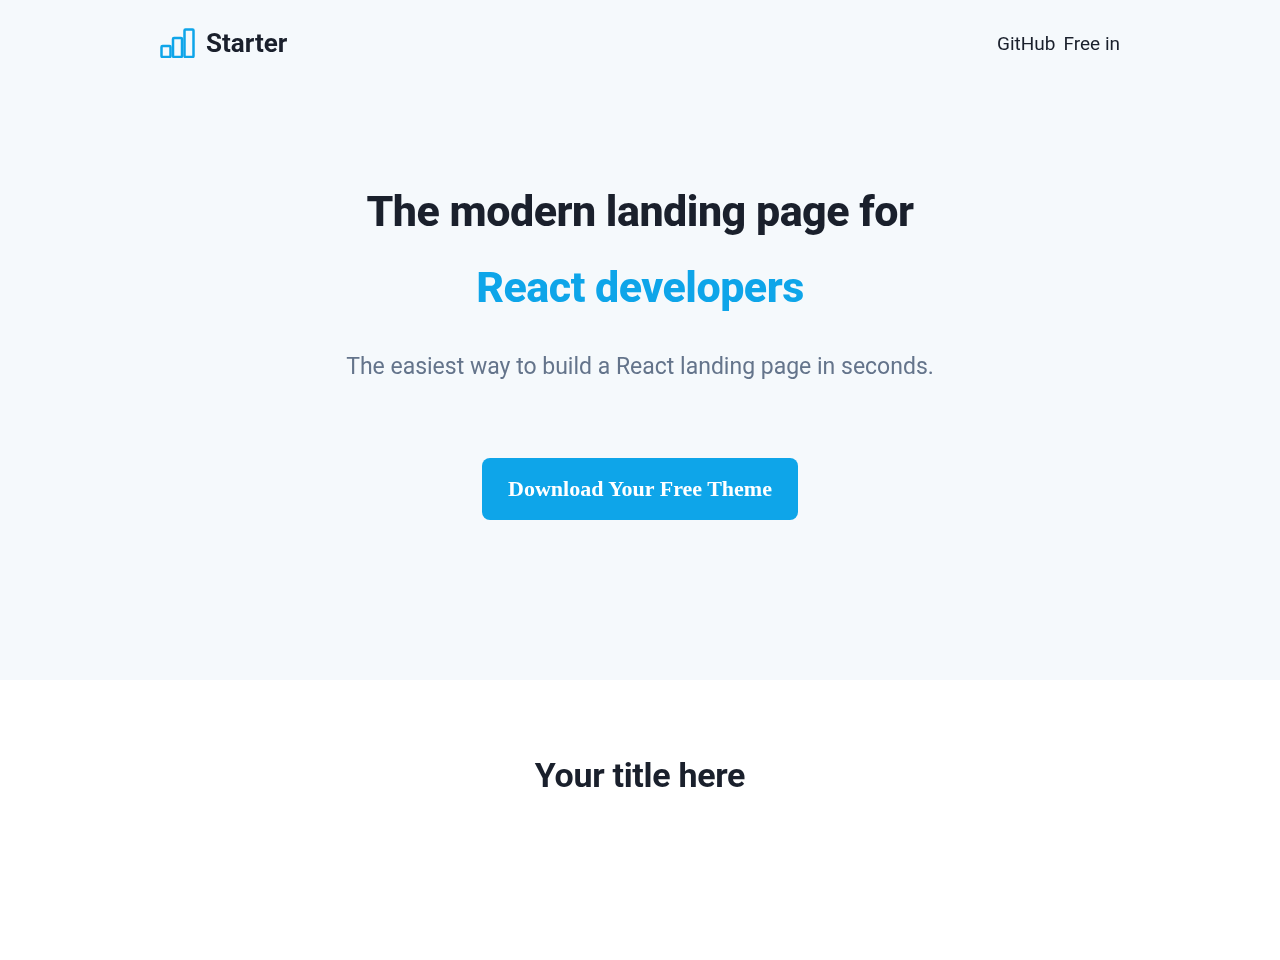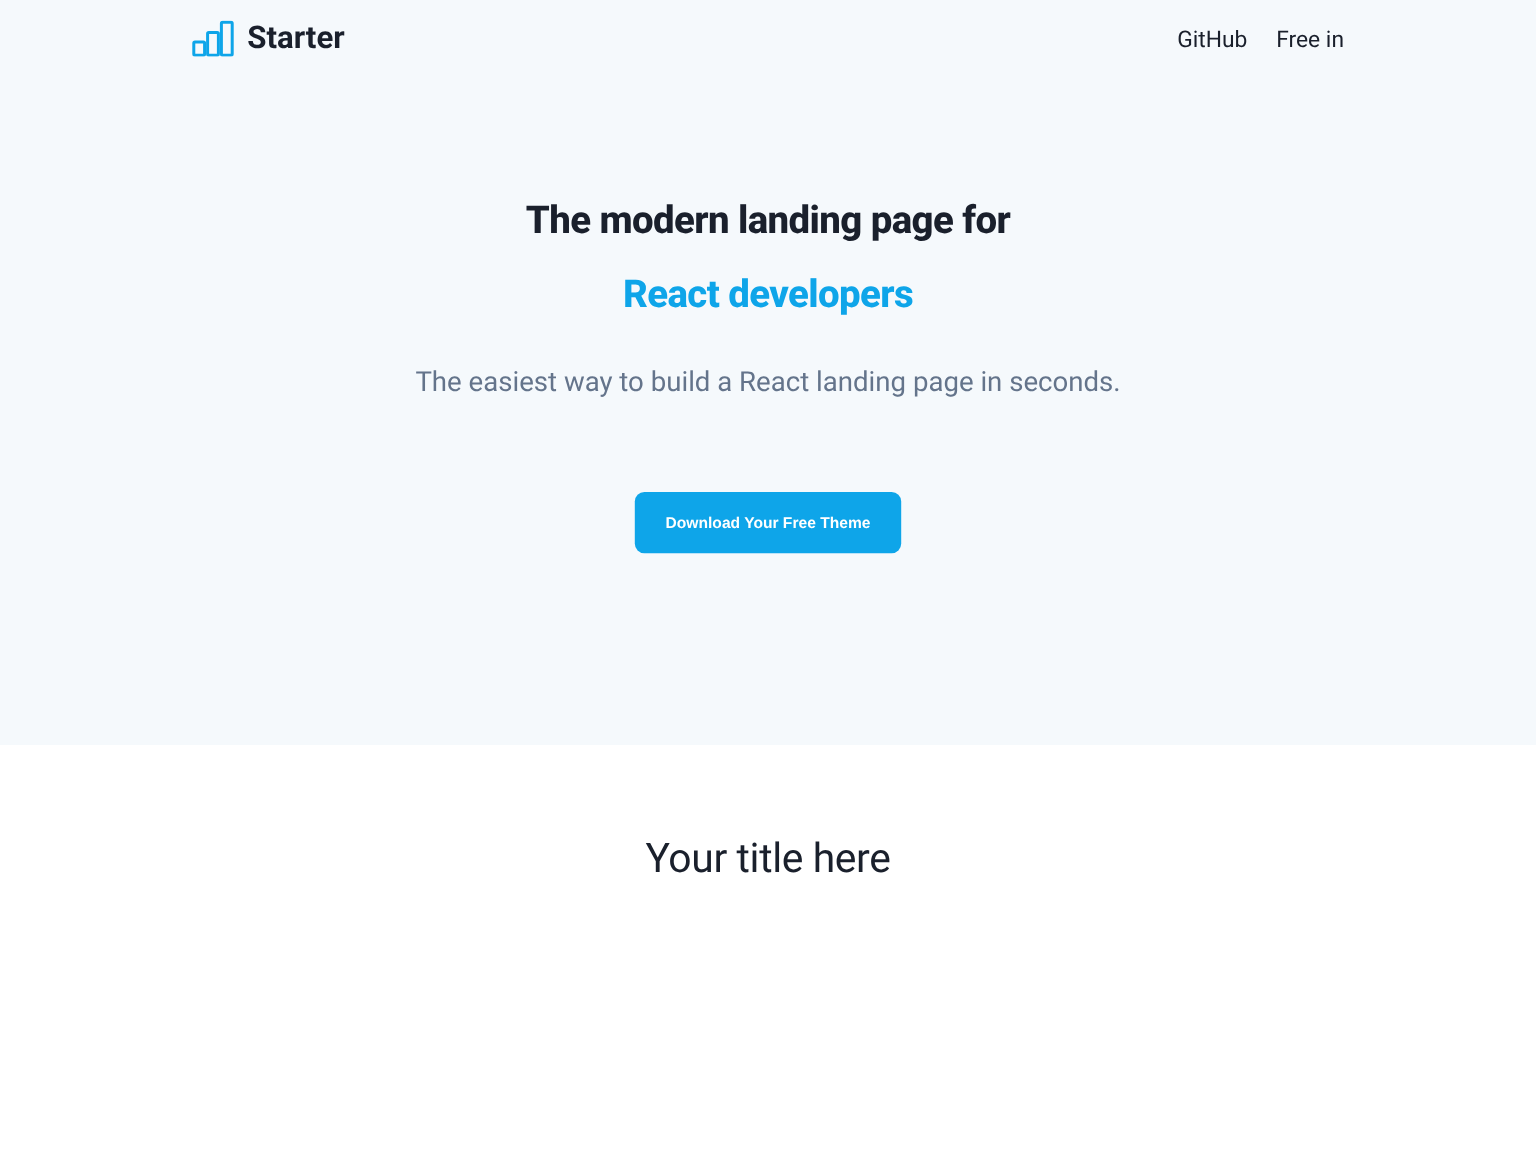--- a/index.html
+++ b/index.html
@@ -22,21 +22,21 @@
     .container {
       max-width: 1000px;
       margin: 0 auto;
       padding: 0 20px;
     }
     
     .navbar {
       display: flex;
       justify-content: space-between;
       align-items: center;
-      padding: 17px 0;
+      padding: 28px 0;
     }
     
     .logo {
       display: flex;
       align-items: center;
       gap: 10px;
     }
     
     .logo-icon {
       width: 36px;
@@ -44,38 +44,38 @@
     }
     
     .logo-text {
       font-size: 26px;
       font-weight: 700;
       color: #1a202c;
     }
     
     .nav-links {
       display: flex;
-      gap: 24px;
+      gap: 8px;
       align-items: center;
     }
     
     .nav-link {
       font-size: 19px;
       color: #1a202c;
       text-decoration: none;
       cursor: pointer;
     }
     
     .hero-content {
       text-align: center;
       padding: 100px 0 160px 0;
     }
     
     .hero-title {
-      font-size: 32px;
+      font-size: 43px;
       font-weight: 800;
       line-height: 1.2;
       color: #1a202c;
       letter-spacing: -0.5px;
     }
     
     .hero-title-accent {
       display: block;
       color: #0ea5e9;
       margin-top: 24px;
@@ -85,38 +85,39 @@
       font-size: 23px;
       color: #64748b;
       margin-top: 40px;
       font-weight: 400;
     }
     
     .cta-button {
       display: inline-block;
       background: #0ea5e9;
       color: #ffffff;
-      font-size: 13px;
+      font-size: 22px;
       font-weight: 700;
       padding: 18px 26px;
       border-radius: 8px;
       border: none;
       cursor: pointer;
       margin-top: 78px;
+      font-family: Liberation Serif, serif;
     }
     
     .content-section {
       background: #ffffff;
       padding: 75px 0 0 0;
       text-align: center;
     }
     
     .section-title {
       font-size: 34px;
-      font-weight: 400;
+      font-weight: 700;
       color: #1a202c;
       letter-spacing: -0.3px;
     }
     
     .section-description {
       font-size: 19px;
       color: #64748b;
       margin-top: 24px;
       line-height: 1.6;
       max-width: 820px;

